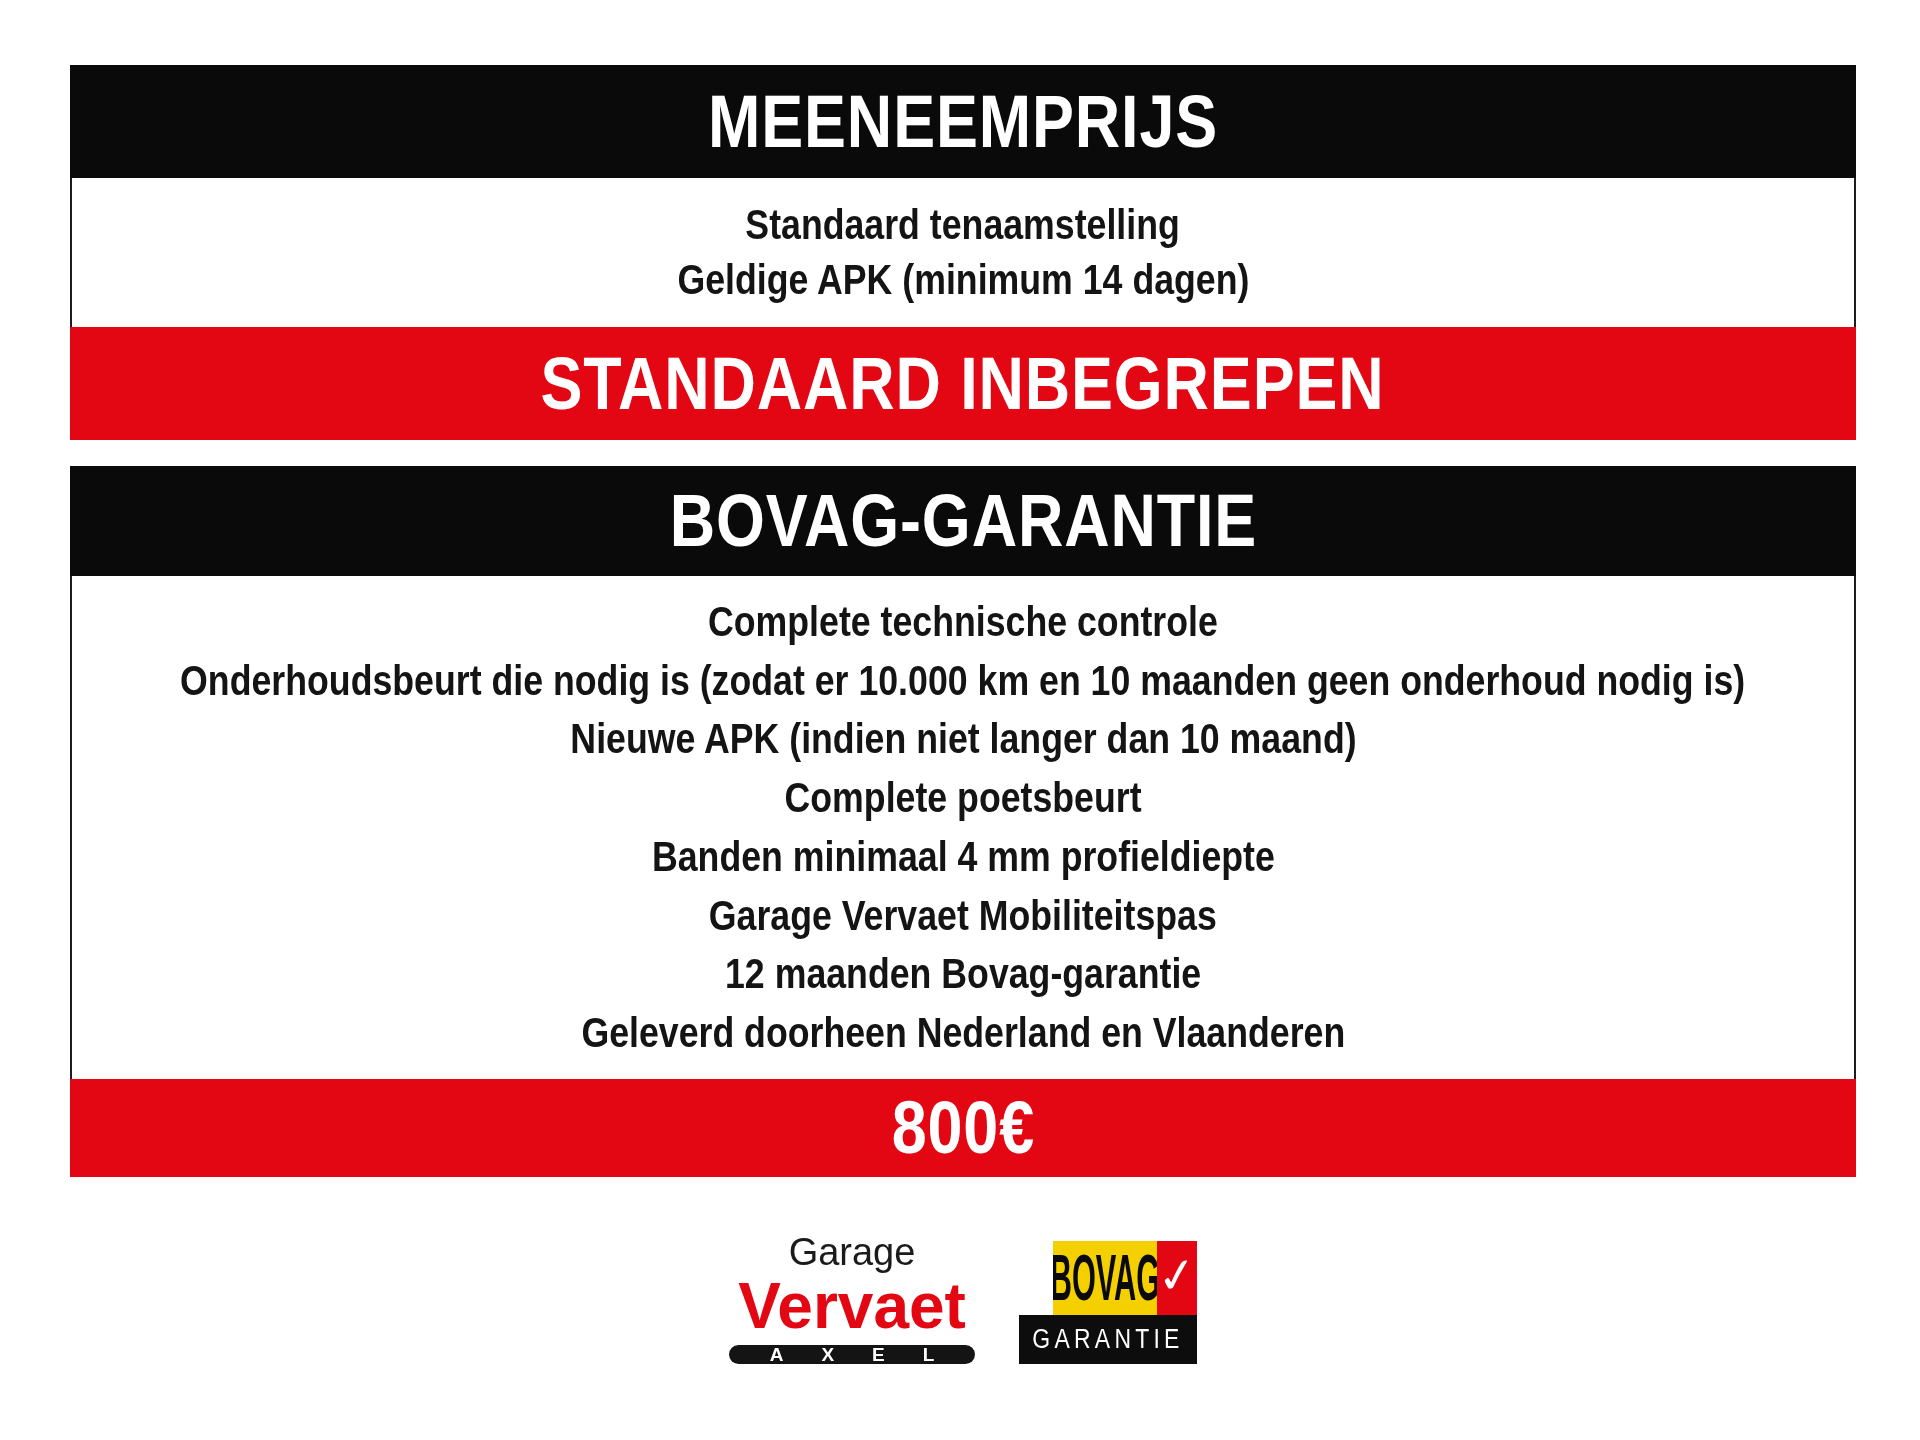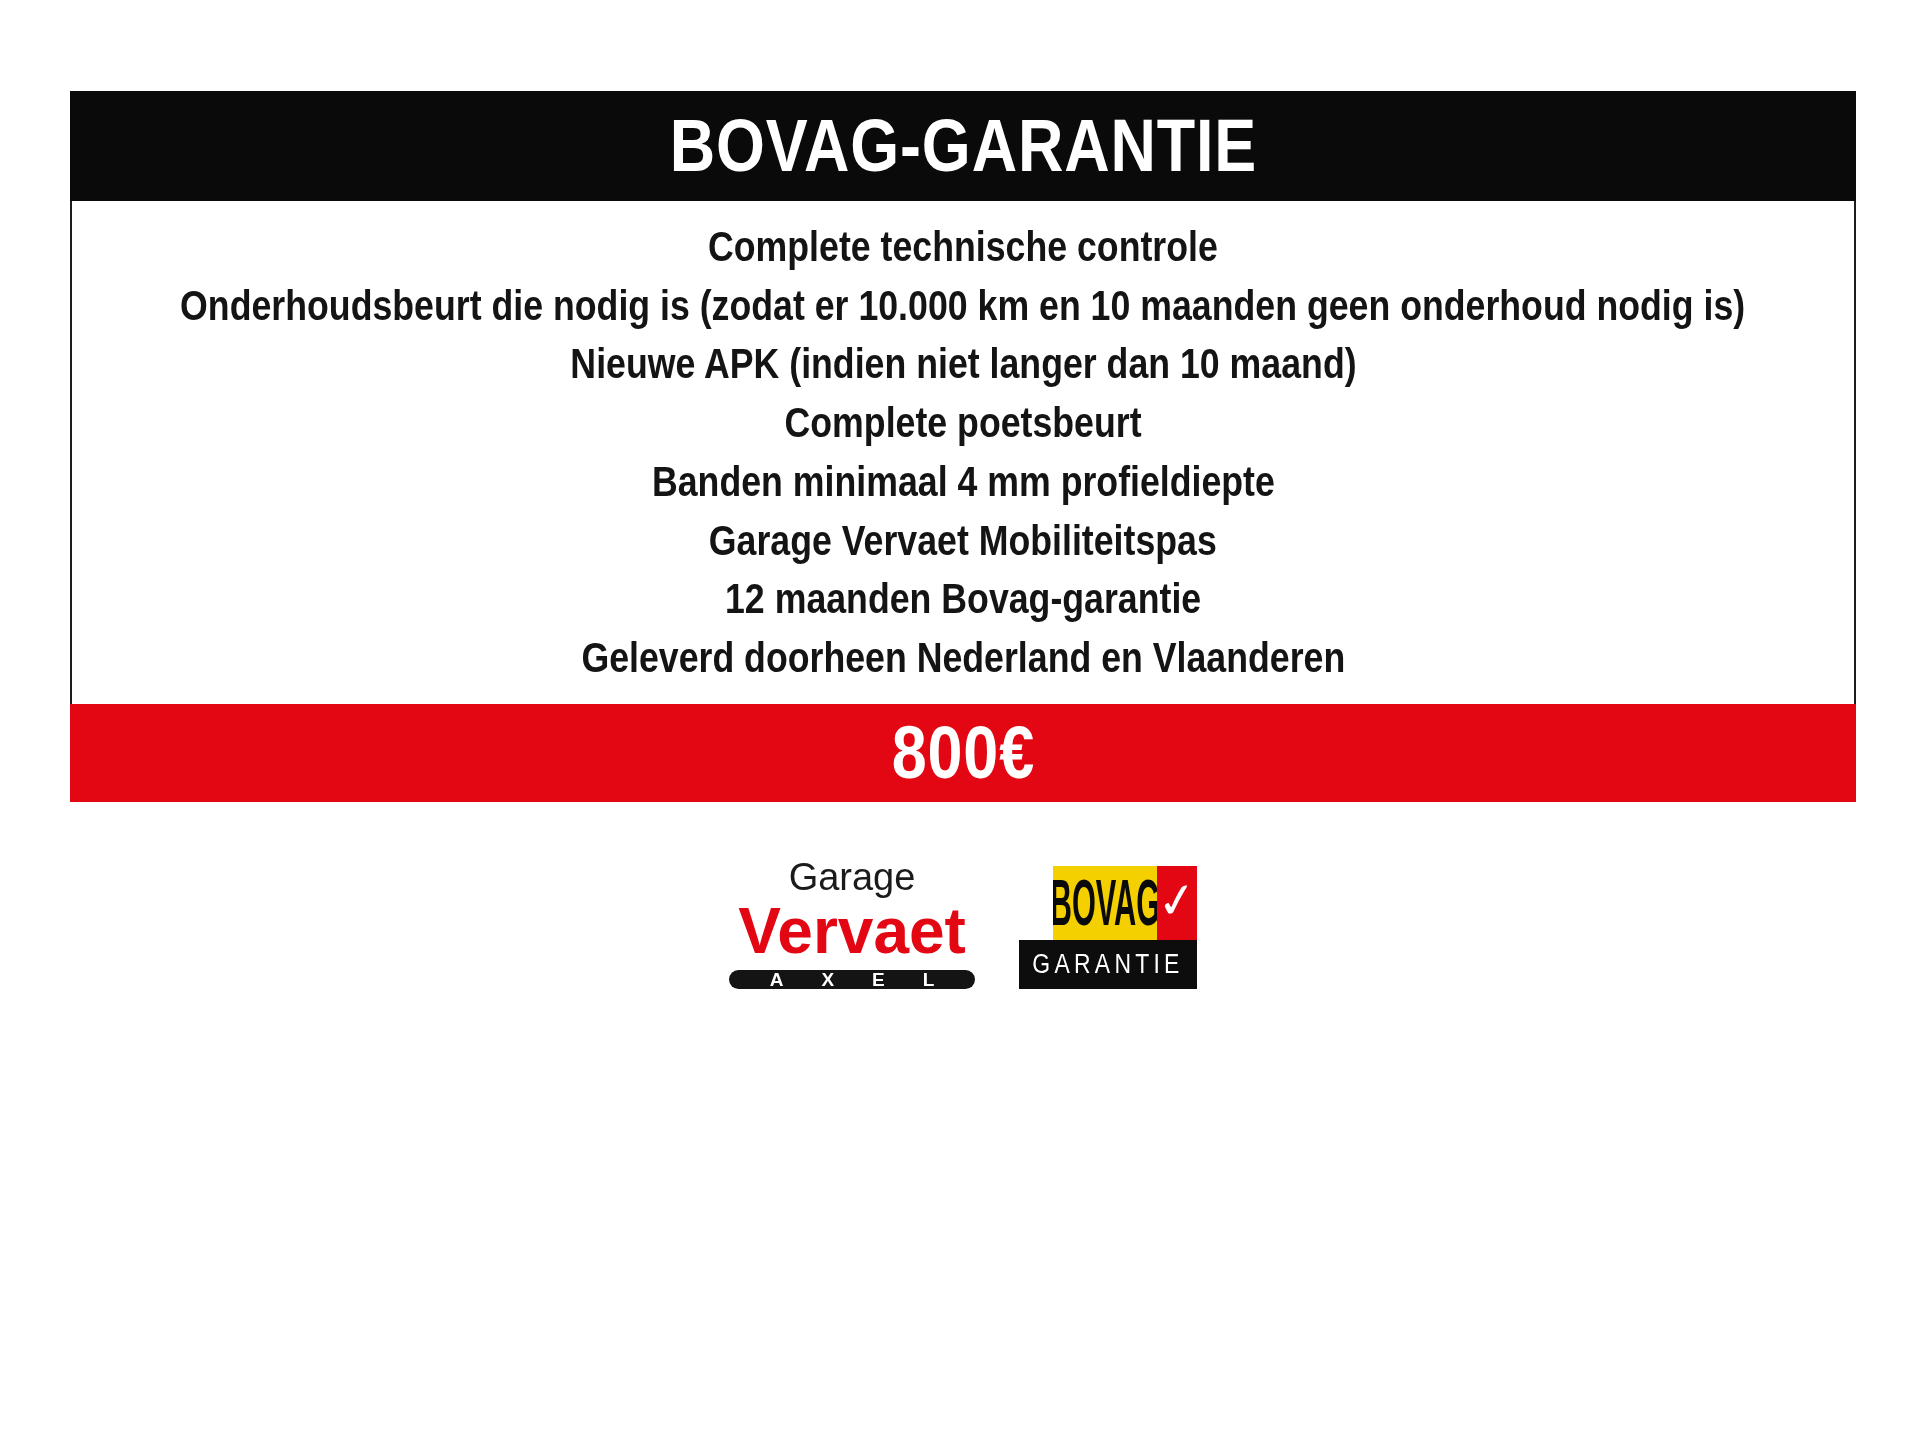--- a/index.html
+++ b/index.html
@@ -73,20 +73,32 @@
   .bovag-bottom span {
     color: #ffffff; font-size: 27px; font-weight: 400; line-height: 1;
     letter-spacing: 5px; transform: scaleX(0.85); white-space: nowrap;
   }
 </style>
 </head>
 <body>
 
 <div class="sheet">
 
+  <section>
+    <header class="bar bar-black h-113">
+      <div class="bar-title">MEENEEMPRIJS</div>
+    </header>
+    <div class="card-body body-1">
+      <div class="body-line">Standaard tenaamstelling</div>
+      <div class="body-line">Geldige APK (minimum 14 dagen)</div>
+    </div>
+    <footer class="bar bar-red h-113">
+      <div class="bar-title">STANDAARD INBEGREPEN</div>
+    </footer>
+  </section>
 
   <div class="gap-26"></div>
 
   <section>
     <header class="bar bar-black h-110">
       <div class="bar-title">BOVAG-GARANTIE</div>
     </header>
     <div class="card-body body-2">
       <div class="body-line">Complete technische controle</div>
       <div class="body-line">Onderhoudsbeurt die nodig is (zodat er 10.000 km en 10 maanden geen onderhoud nodig is)</div>

